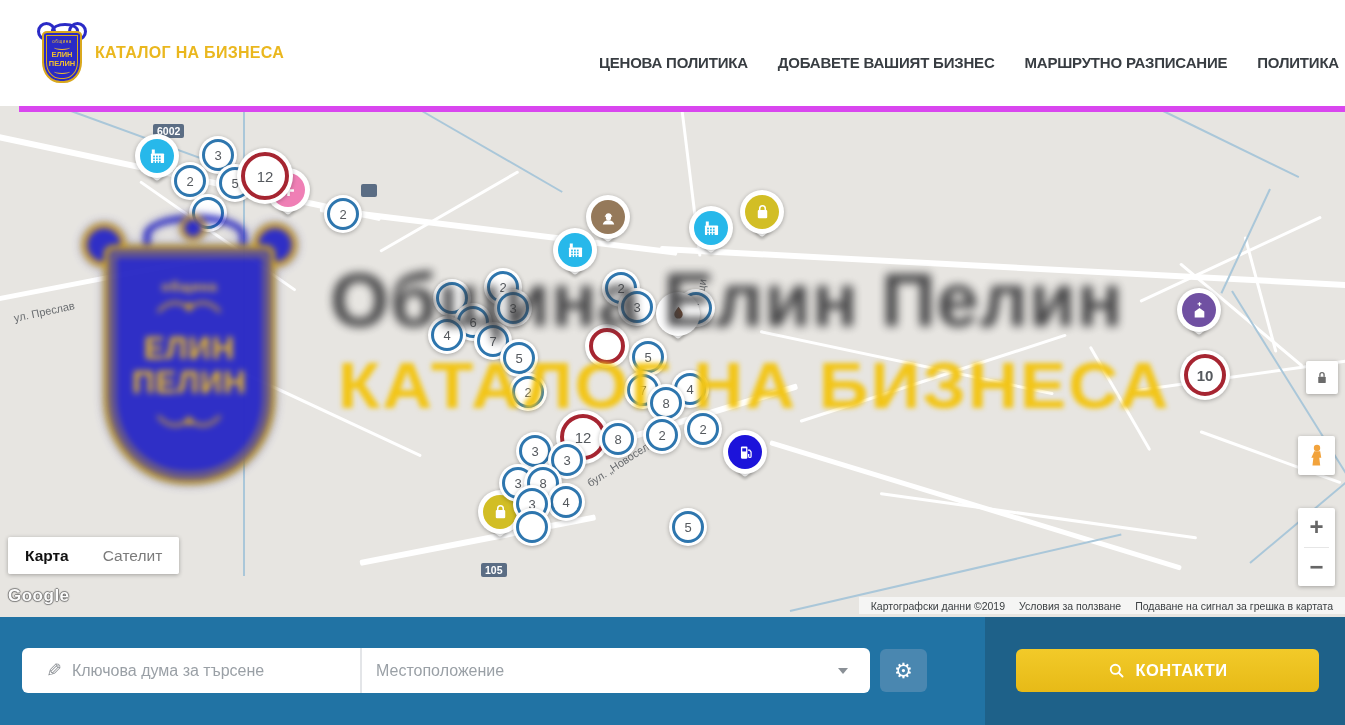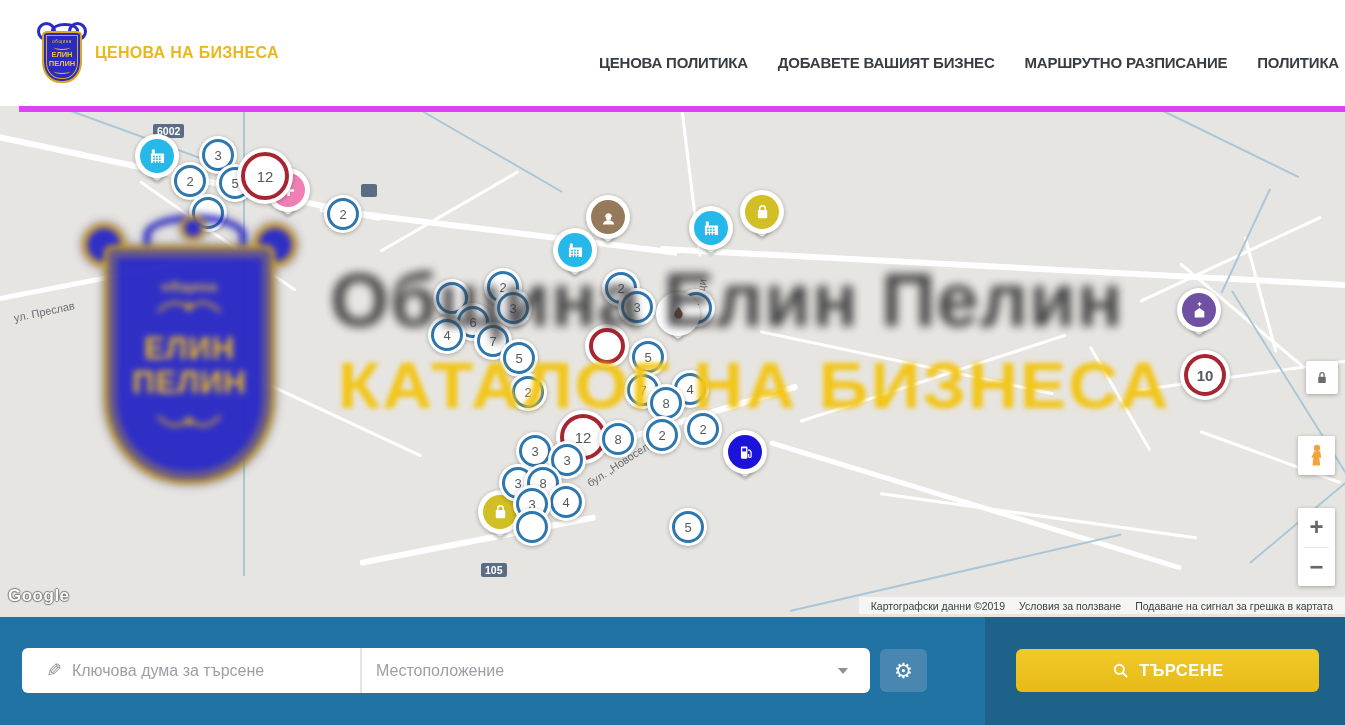--- a/index.html
+++ b/index.html
@@ -135,21 +135,21 @@
         <span class="ms-arch"></span>
         <div class="ms-body">
           <span class="ms-motto">община</span>
           <span class="ms-orn"></span>
           <span class="ms-name">ЕЛИН</span>
           <span class="ms-name">ПЕЛИН</span>
           <span class="ms-orn"></span>
         </div>
       </div>
       <div class="brand-text">
-        <span class="brand-sub">ЦЕНОВА НА БИЗНЕСА</span>
+        <span class="brand-sub">КАТАЛОГ НА БИЗНЕСА</span>
       </div>
     </div>
     <nav class="nav">
       <a>ЦЕНОВА ПОЛИТИКА</a>
       <a>ДОБАВЕТЕ ВАШИЯТ БИЗНЕС</a>
       <a>МАРШРУТНО РАЗПИСАНИЕ</a>
       <a>ПОЛИТИКА</a>
     </nav>
   </div>
 
@@ -170,20 +170,24 @@
       <div class="wm-name2">ПЕЛИН</div>
       <svg class="wm-flourish" style="top:196px" viewBox="0 0 70 18">
         <path d="M4 5 C14 17 28 17 35 7 C42 17 56 17 66 5" stroke="#d9a81e" stroke-width="2.5" fill="none"></path>
         <circle cx="35" cy="12" r="2.5" fill="#d9a81e"></circle>
       </svg>
     </div>
 
     <div class="wm-title">Община Елин Пелин</div>
     <div class="wm-sub">КАТАЛОГ НА БИЗНЕСА</div>
 
+    <div class="maptype">
+      <button class="mt-map">Карта</button>
+      <button class="mt-sat">Сателит</button>
+    </div>
 
     <div class="glogo">Google</div>
 
     <div class="attrib">
       <span>Картографски данни ©2019</span>
       <span class="lnk">Условия за ползване</span>
       <span class="lnk">Подаване на сигнал за грешка в картата</span>
     </div>
 
     <div class="ctl ctl-lock">
@@ -568,16 +572,16 @@
       </div>
     </div>
     <button class="gearbtn">
       <span>⚙</span>
     </button>
     <button class="searchbtn">
       <svg width="19" height="19" viewBox="0 0 24 24">
         <circle cx="10.5" cy="10.5" r="5.8" fill="none" stroke="#fff" stroke-width="2.4"></circle>
         <path d="M14.8 14.8L19.6 19.6" stroke="#fff" stroke-width="2.4" stroke-linecap="round"></path>
       </svg>
-      <span>ТЪРСЕНЕ</span>
+      <span>КОНТАКТИ</span>
     </button>
   </div>
 </div>
 
 </body></html>

